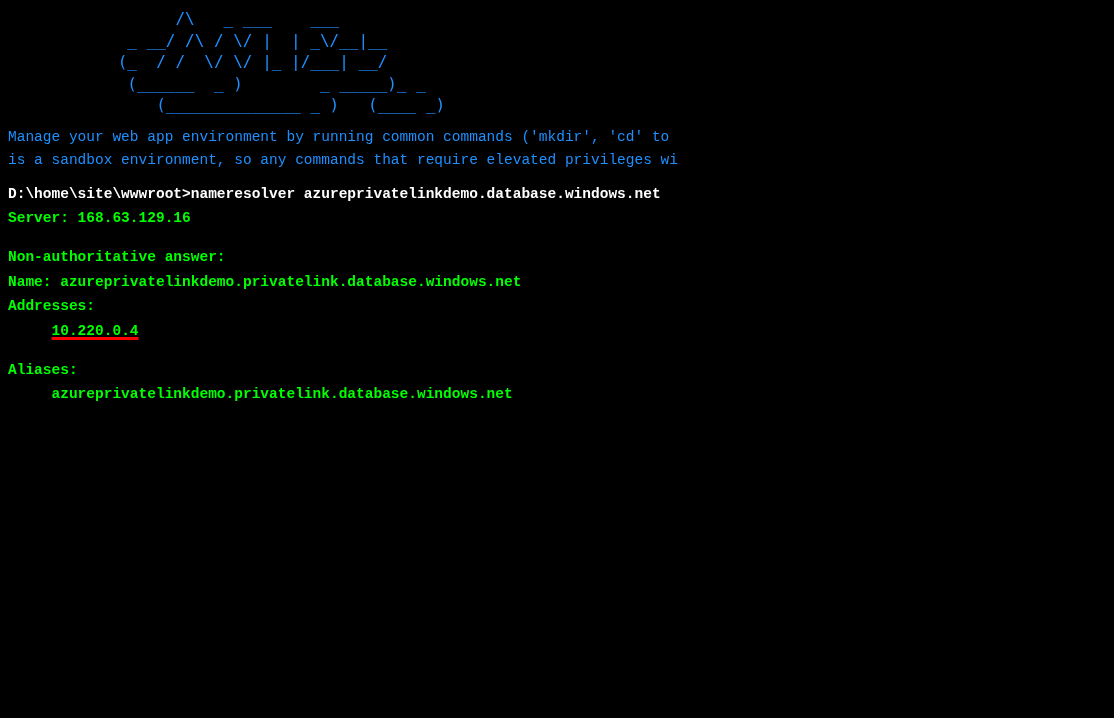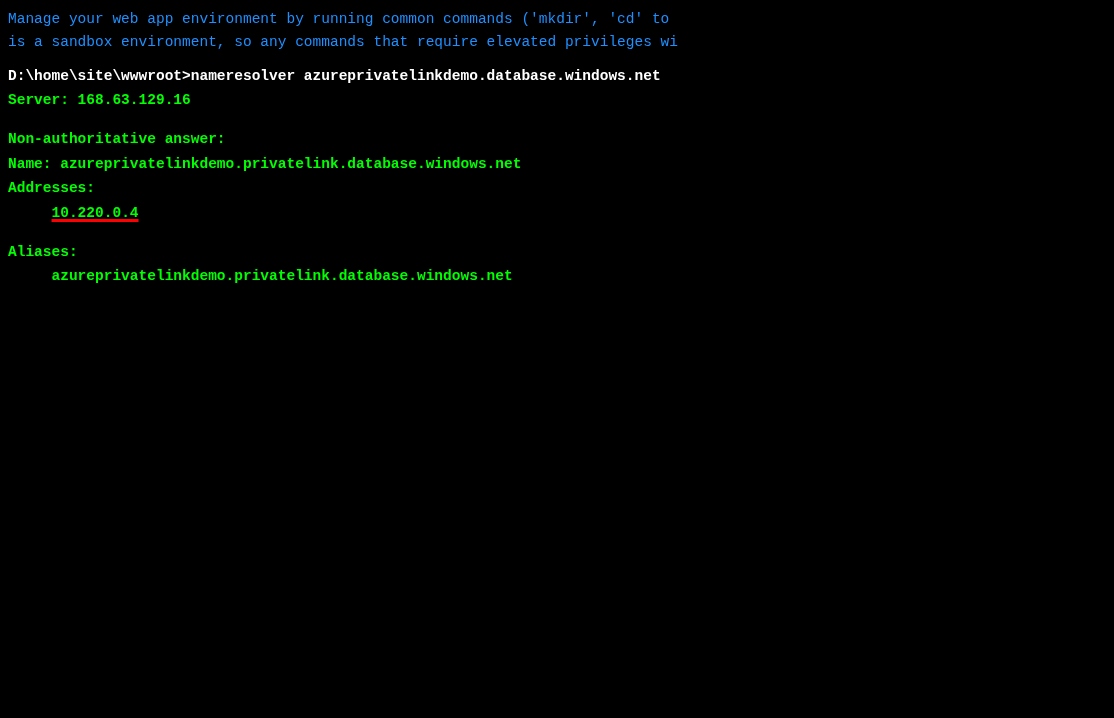--- a/index.html
+++ b/index.html
@@ -96,20 +96,25 @@
   position: fixed;
   top: 0; left: 0;
   width: 1114px;
   height: 718px;
   background: #000;
   font-family: 'Courier New', monospace;
   padding: 8px;
   overflow: hidden;
 ">
 
+  <pre style="color:#1e90ff; font-size:16px; line-height:1.35; padding-left:100px; margin-bottom:10px;">       /\   _ ___    ___
+  _ __/ /\ / \/ |  | _\/__|__
+ (_  / /  \/ \/ |_ |/___| __/
+  (______  _ )        _ _____)_ _
+     (______________ _ )   (____ _)</pre>
 
   <div style="color:#1e90ff; font-size:14.5px; line-height:1.6; margin-bottom:14px; white-space: pre-wrap;">Manage your web app environment by running common commands ('mkdir', 'cd' to
 is a sandbox environment, so any commands that require elevated privileges wi</div>
 
   <div style="color:#ffffff; font-size:14.5px; font-weight:bold; margin-bottom:4px;">D:\home\site\wwwroot&gt;nameresolver azureprivatelinkdemo.database.windows.net</div>
 
   <div style="color:#00ff00; font-size:14.5px; font-weight:bold; line-height:1.7;">Server: 168.63.129.16</div>
 
   <div style="height:14px;"></div>
 

